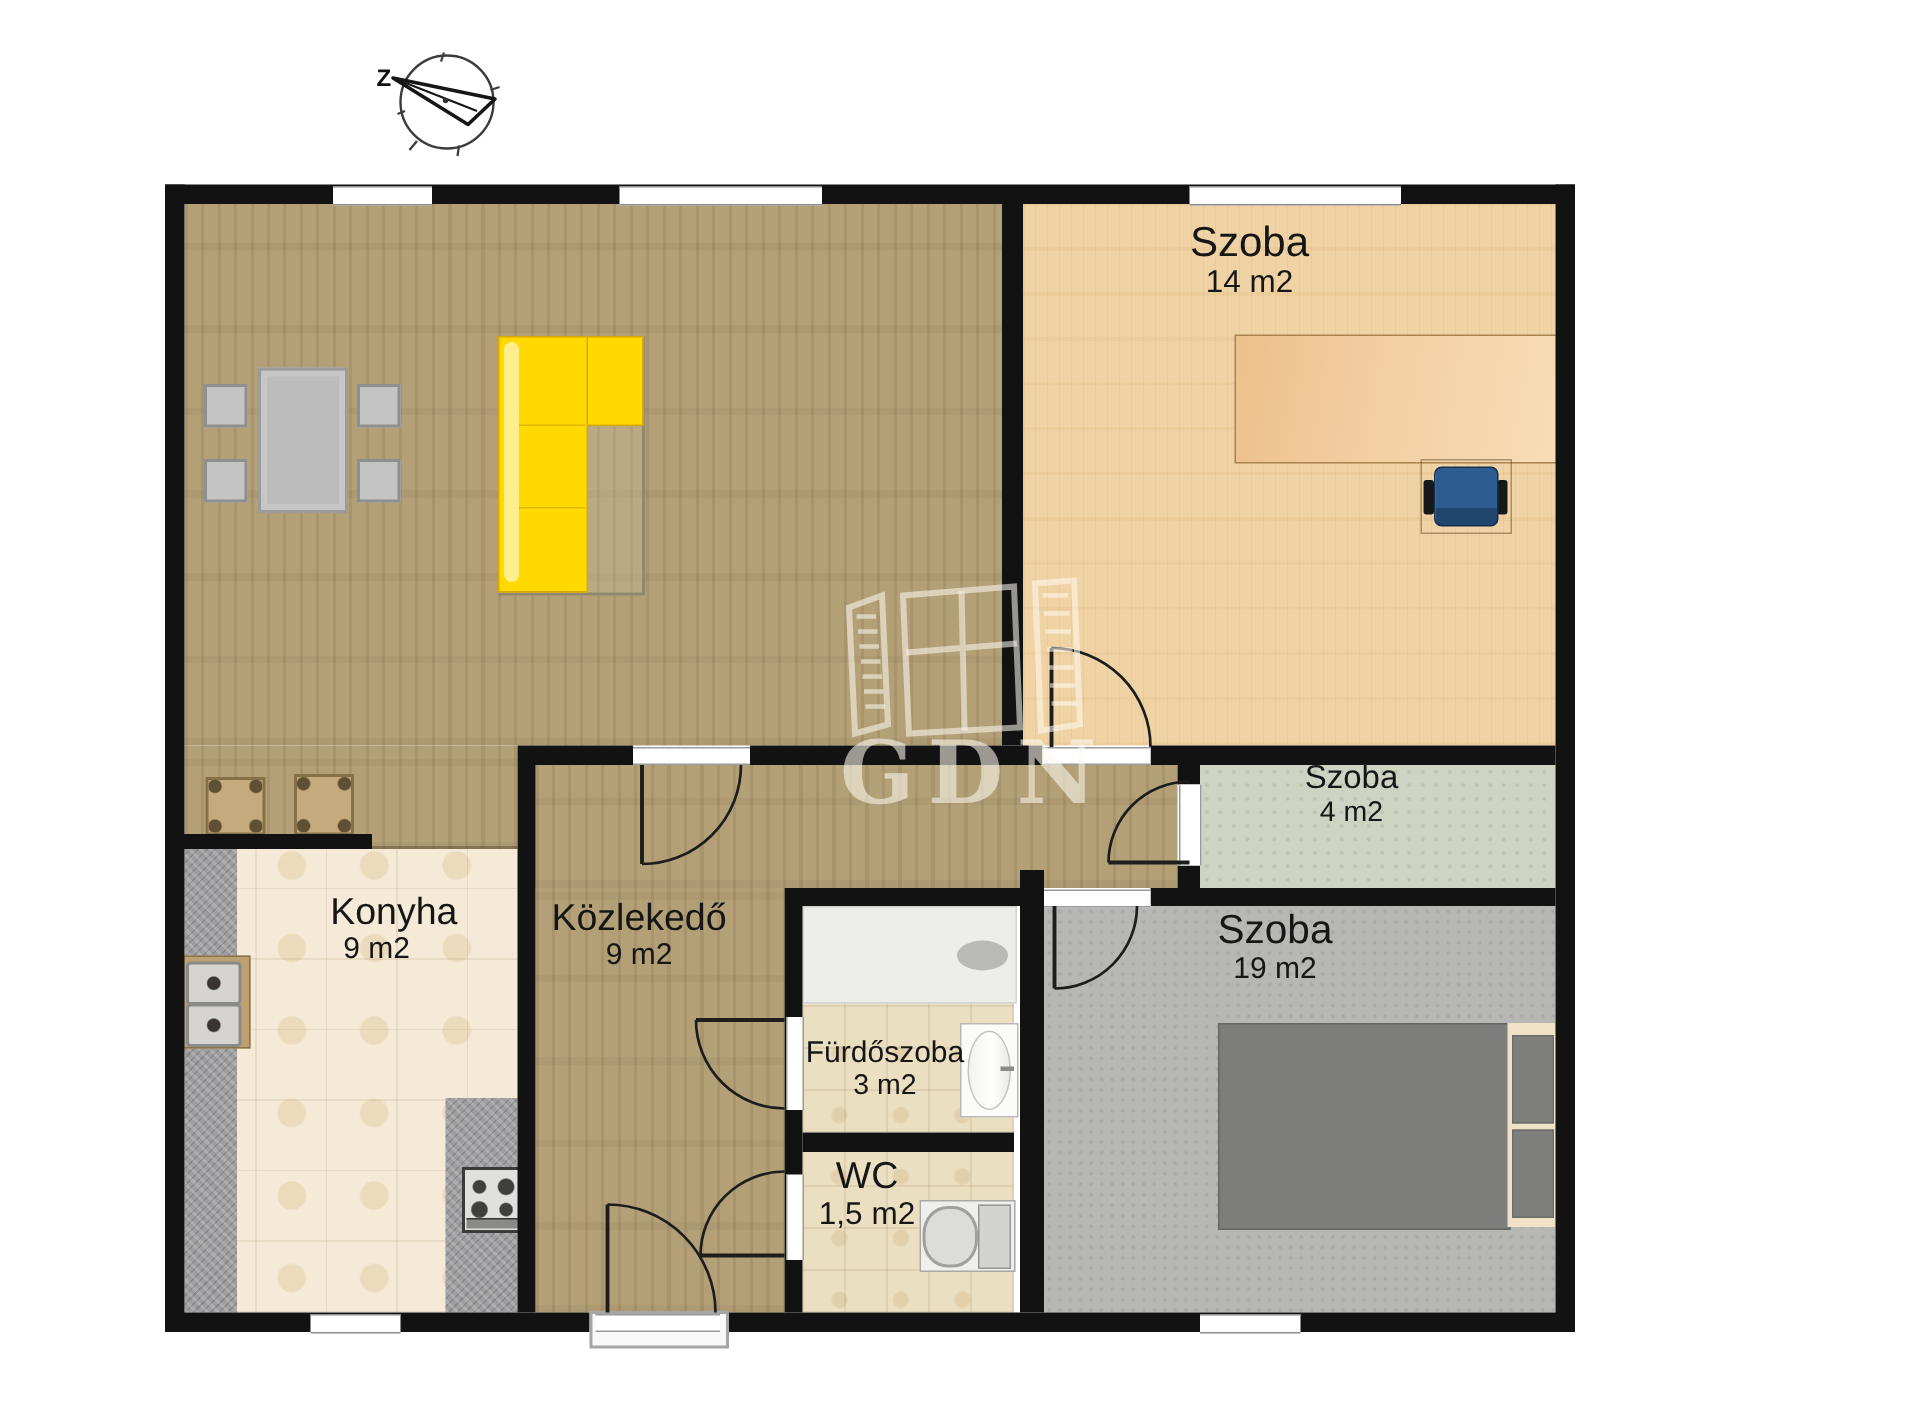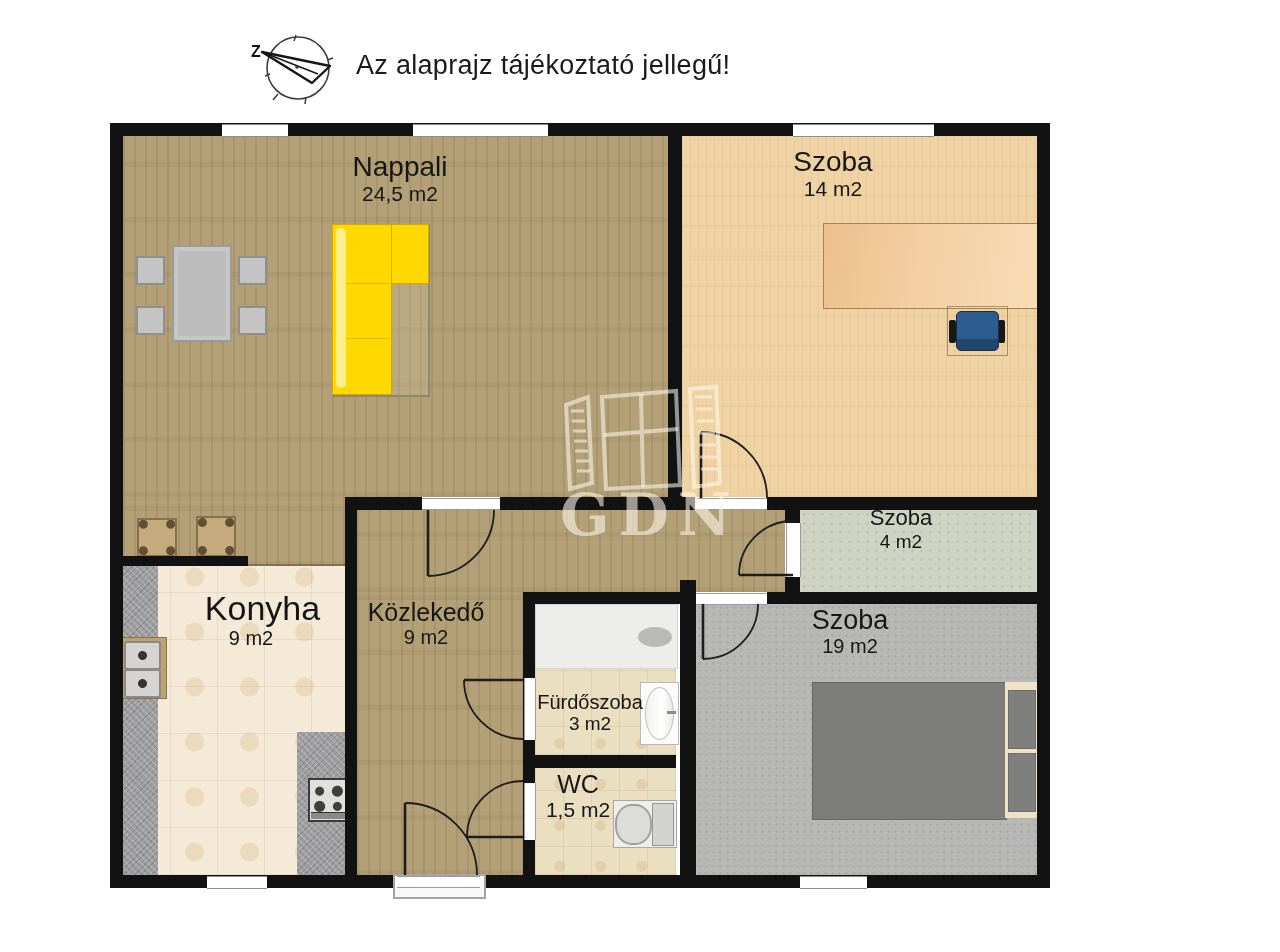--- a/index.html
+++ b/index.html
@@ -106,21 +106,20 @@
 <div id="stage">
 
   <svg id="compass" viewBox="0 0 90 88">
     <circle cx="48" cy="44" r="31" fill="none" stroke="#3c3c3c" stroke-width="1.6"></circle>
     <path d="M46,11 L44,17 M77,36 L83,34 M28,70 L23,76 M56,73 L55,80 M15,52 L20,50" stroke="#3c3c3c" stroke-width="1.5" fill="none"></path>
     <path d="M12,28 L80,42 L62,59 Z" fill="none" stroke="#161616" stroke-width="2.4" stroke-linejoin="round"></path>
     <path d="M12,28 L68,50" stroke="#161616" stroke-width="1.4"></path>
     <circle cx="47" cy="43" r="1.8" fill="#333"></circle>
     <text x="1" y="33" font-size="16" font-weight="bold" fill="#111">Z</text>
   </svg>
-  <div id="note">Az alaprajz tájékoztató jellegű!</div>
 
   <div id="plan">
 
     <div class="floor wood" style="left:13px;top:13px;width:545px;height:361px;"></div>
     <div class="floor wood" style="left:13px;top:374px;width:222px;height:69px;"></div>
     <div class="floor lightwood" style="left:572px;top:13px;width:355px;height:361px;"></div>
     <div class="floor wood" style="left:247px;top:387px;width:166px;height:365px;"></div>
     <div class="floor wood" style="left:247px;top:387px;width:428px;height:82px;"></div>
     <div class="floor ktile" style="left:13px;top:443px;width:222px;height:309px;"></div>
     <div class="floor sage" style="left:690px;top:387px;width:237px;height:82px;"></div>
@@ -216,34 +215,30 @@
         <path stroke-width="1.8" d="M593,536 A55,55 0 0 0 648,481"></path>
         <path stroke-width="2.6" d="M413,557 H354"></path>
         <path stroke-width="1.8" d="M354,557 A59,59 0 0 0 413,616"></path>
         <path stroke-width="2.6" d="M413,714 H357"></path>
         <path stroke-width="1.8" d="M357,714 A56,56 0 0 1 413,658"></path>
         <path stroke-width="2.6" d="M295,752 V680"></path>
         <path stroke-width="1.8" d="M295,680 A72,72 0 0 1 367,752"></path>
       </g>
     </svg>
 
-    <div class="rlabel" style="left:290px;top:55px;">
-      <span class="nm" style="font-size:28px;">Nappali</span>
-      <span class="ar" style="font-size:21px;">24,5 m2</span>
-    </div>
     <div class="rlabel" style="left:723px;top:50px;">
       <span class="nm" style="font-size:28px;">Szoba</span>
       <span class="ar" style="font-size:21px;">14 m2</span>
     </div>
     <div class="rlabel" style="left:791px;top:406px;">
       <span class="nm" style="font-size:22px;">Szoba</span>
       <span class="ar" style="font-size:19px;">4 m2</span>
     </div>
     <div class="rlabel" style="left:141px;top:496px;">
-      <span class="nm" style="font-size:34px;margin-left:23px;">Konyha</span>
+      <span class="nm" style="font-size:25px;margin-left:23px;">Konyha</span>
       <span class="ar" style="font-size:20px;">9 m2</span>
     </div>
     <div class="rlabel" style="left:316px;top:500px;">
       <span class="nm" style="font-size:25px;text-align:center;">Közlekedő</span>
       <span class="ar" style="font-size:20px;">9 m2</span>
     </div>
     <div class="rlabel" style="left:480px;top:590px;">
       <span class="nm" style="font-size:20px;">Fürdőszoba</span>
       <span class="ar" style="font-size:19px;">3 m2</span>
     </div>

